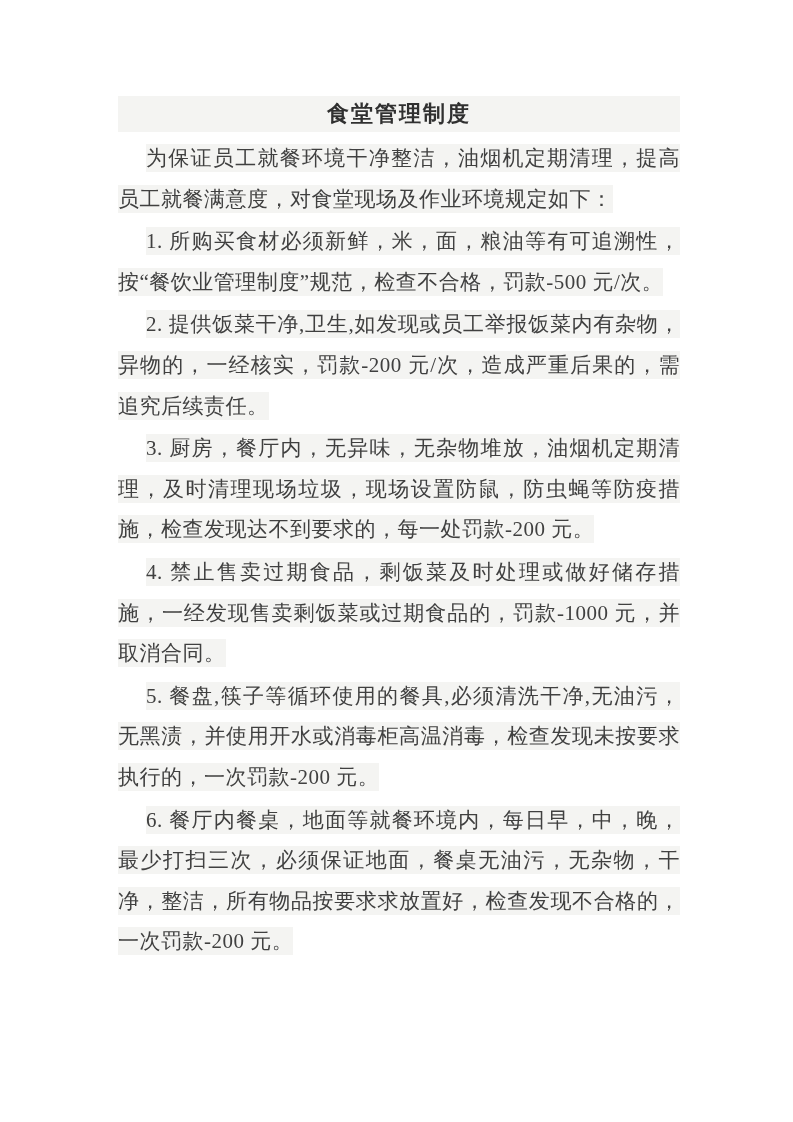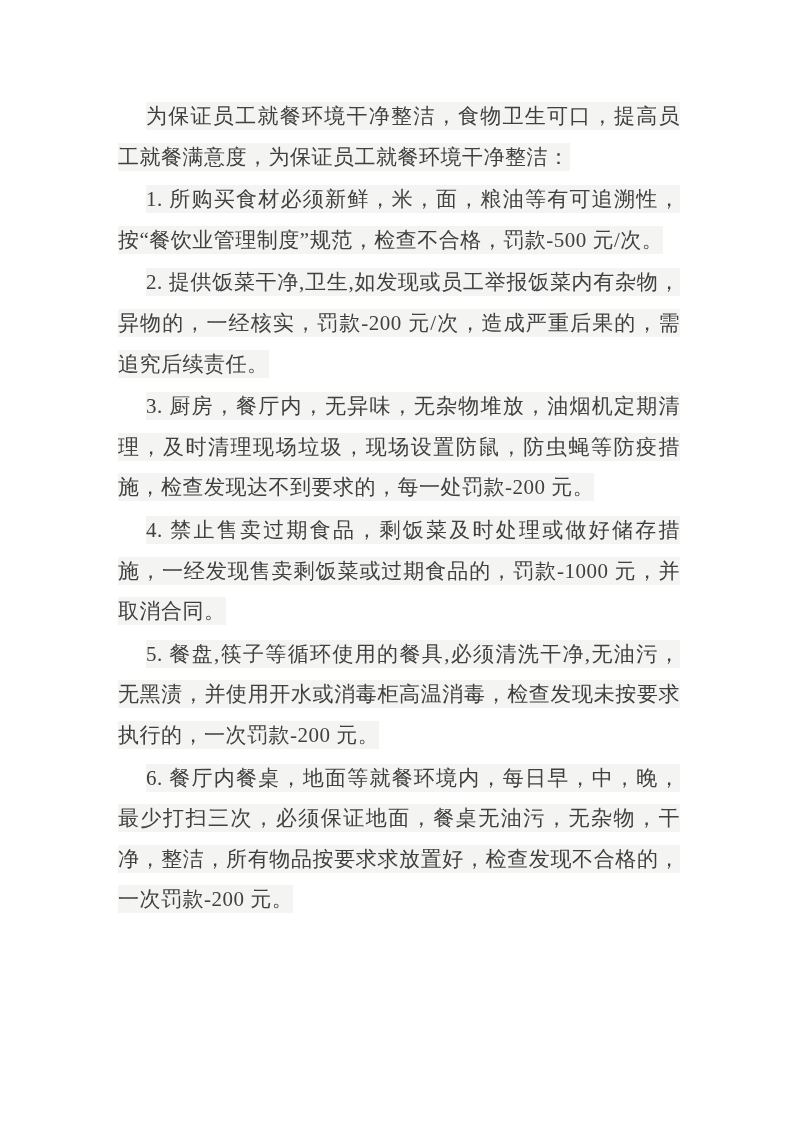--- a/index.html
+++ b/index.html
@@ -56,23 +56,26 @@
     -webkit-box-decoration-break: clone;
     box-decoration-break: clone;
   }
 </style>
 </head>
 <body>
 
 <div class="page">
   <div class="doc">
 
+    <div class="title-block">
+      <span class="title-text">食堂管理制度</span>
+    </div>
 
     <div class="body-text">
-      <p><span class="hl">为保证员工就餐环境干净整洁，食物卫生可口，提高员工就餐满意度，为保证员工就餐环境干净整洁：</span></p>
+      <p><span class="hl">为保证员工就餐环境干净整洁，油烟机定期清理，提高员工就餐满意度，对食堂现场及作业环境规定如下：</span></p>
 
       <p><span class="hl">1. 所购买食材必须新鲜，米，面，粮油等有可追溯性，按“餐饮业管理制度”规范，检查不合格，罚款-500 元/次。</span></p>
 
       <p><span class="hl">2. 提供饭菜干净,卫生,如发现或员工举报饭菜内有杂物，异物的，一经核实，罚款-200 元/次，造成严重后果的，需追究后续责任。</span></p>
 
       <p><span class="hl">3. 厨房，餐厅内，无异味，无杂物堆放，油烟机定期清理，及时清理现场垃圾，现场设置防鼠，防虫蝇等防疫措施，检查发现达不到要求的，每一处罚款-200 元。</span></p>
 
       <p><span class="hl">4. 禁止售卖过期食品，剩饭菜及时处理或做好储存措施，一经发现售卖剩饭菜或过期食品的，罚款-1000 元，并取消合同。</span></p>
 
       <p><span class="hl">5. 餐盘,筷子等循环使用的餐具,必须清洗干净,无油污，无黑渍，并使用开水或消毒柜高温消毒，检查发现未按要求执行的，一次罚款-200 元。</span></p>

